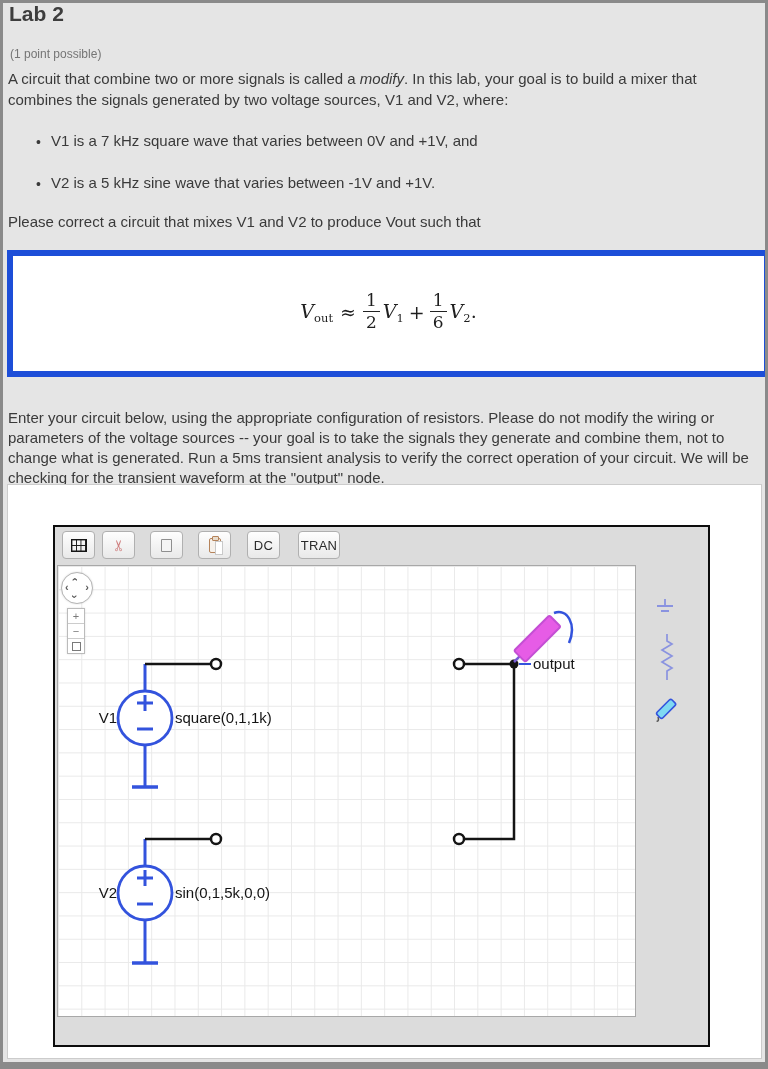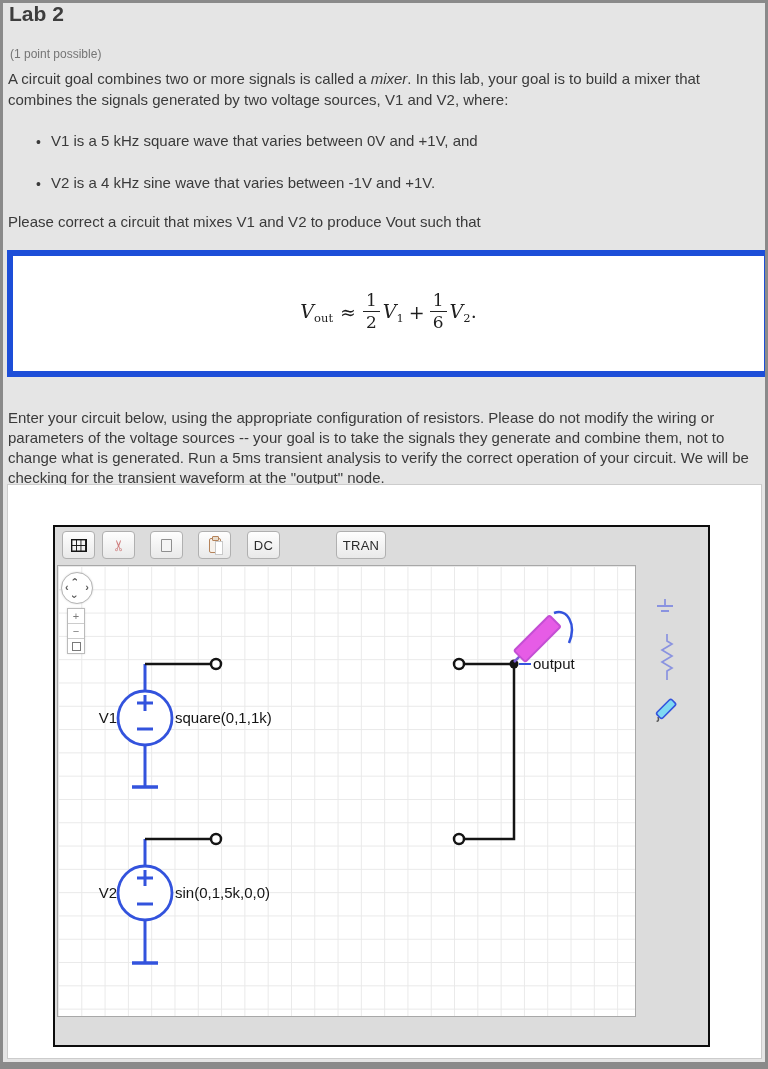--- a/index.html
+++ b/index.html
@@ -98,29 +98,29 @@
   .bin-probe{left:593px;top:164px;width:36px;height:36px;}
 </style>
 </head>
 <body>
 
 <div class="page">
 
   <div class="abs title">Lab 2</div>
   <div class="abs points">(1 point possible)</div>
 
-  <div class="abs para p1"><span>A circuit goal combines two or more signals is called a </span><i>mixer</i><span>. In this lab, your goal is to build a mixer that combines the signals generated by two voltage sources, V1 and V2, where:</span></div>
+  <div class="abs para p1"><span>A circuit that combine two or more signals is called a </span><i>modify</i><span>. In this lab, your goal is to build a mixer that combines the signals generated by two voltage sources, V1 and V2, where:</span></div>
 
   <div class="abs bullet-row b1">
     <span class="dot">•</span>
-    <span>V1 is a 5 kHz square wave that varies between 0V and +1V, and</span>
+    <span>V1 is a 7 kHz square wave that varies between 0V and +1V, and</span>
   </div>
   <div class="abs bullet-row b2">
     <span class="dot">•</span>
-    <span>V2 is a 4 kHz sine wave that varies between -1V and +1V.</span>
+    <span>V2 is a 5 kHz sine wave that varies between -1V and +1V.</span>
   </div>
 
   <div class="abs para p2">Please correct a circuit that mixes V1 and V2 to produce Vout such that</div>
 
   <div class="abs formula-box">
     <div class="formula">
       <span class="mi">V</span><span class="msub">out</span><span class="mrel">≈</span><span class="frac"><span class="num">1</span><span class="den">2</span></span><span class="mi">V</span><span class="msub">1</span><span class="mop">+</span><span class="frac"><span class="num">1</span><span class="den">6</span></span><span class="mi">V</span><span class="msub">2</span><span>.</span>
     </div>
   </div>
 
@@ -138,21 +138,21 @@
     </div>
     <div class="tbtn" style="left:95px;width:33px;">
       <span class="copy-glyph"></span>
     </div>
     <div class="tbtn" style="left:143px;width:33px;">
       <span class="paste-glyph"></span>
     </div>
     <div class="tbtn" style="left:192px;width:33px;">
       <span class="tbtn-text">DC</span>
     </div>
-    <div class="tbtn" style="left:243px;width:50px;margin-left:38px;">
+    <div class="tbtn" style="left:243px;width:42px;">
       <span class="tbtn-text">TRAN</span>
     </div>
 
     <div class="abs canvas">
       <svg width="577" height="450" viewBox="0 0 577 450">
 
         <g>
           <path class="lead" d="M87,125 V98"></path>
           <circle class="vsrc" cx="87" cy="152" r="27"></circle>
           <path class="lead" d="M79,137 H95 M87,129 V145"></path>

